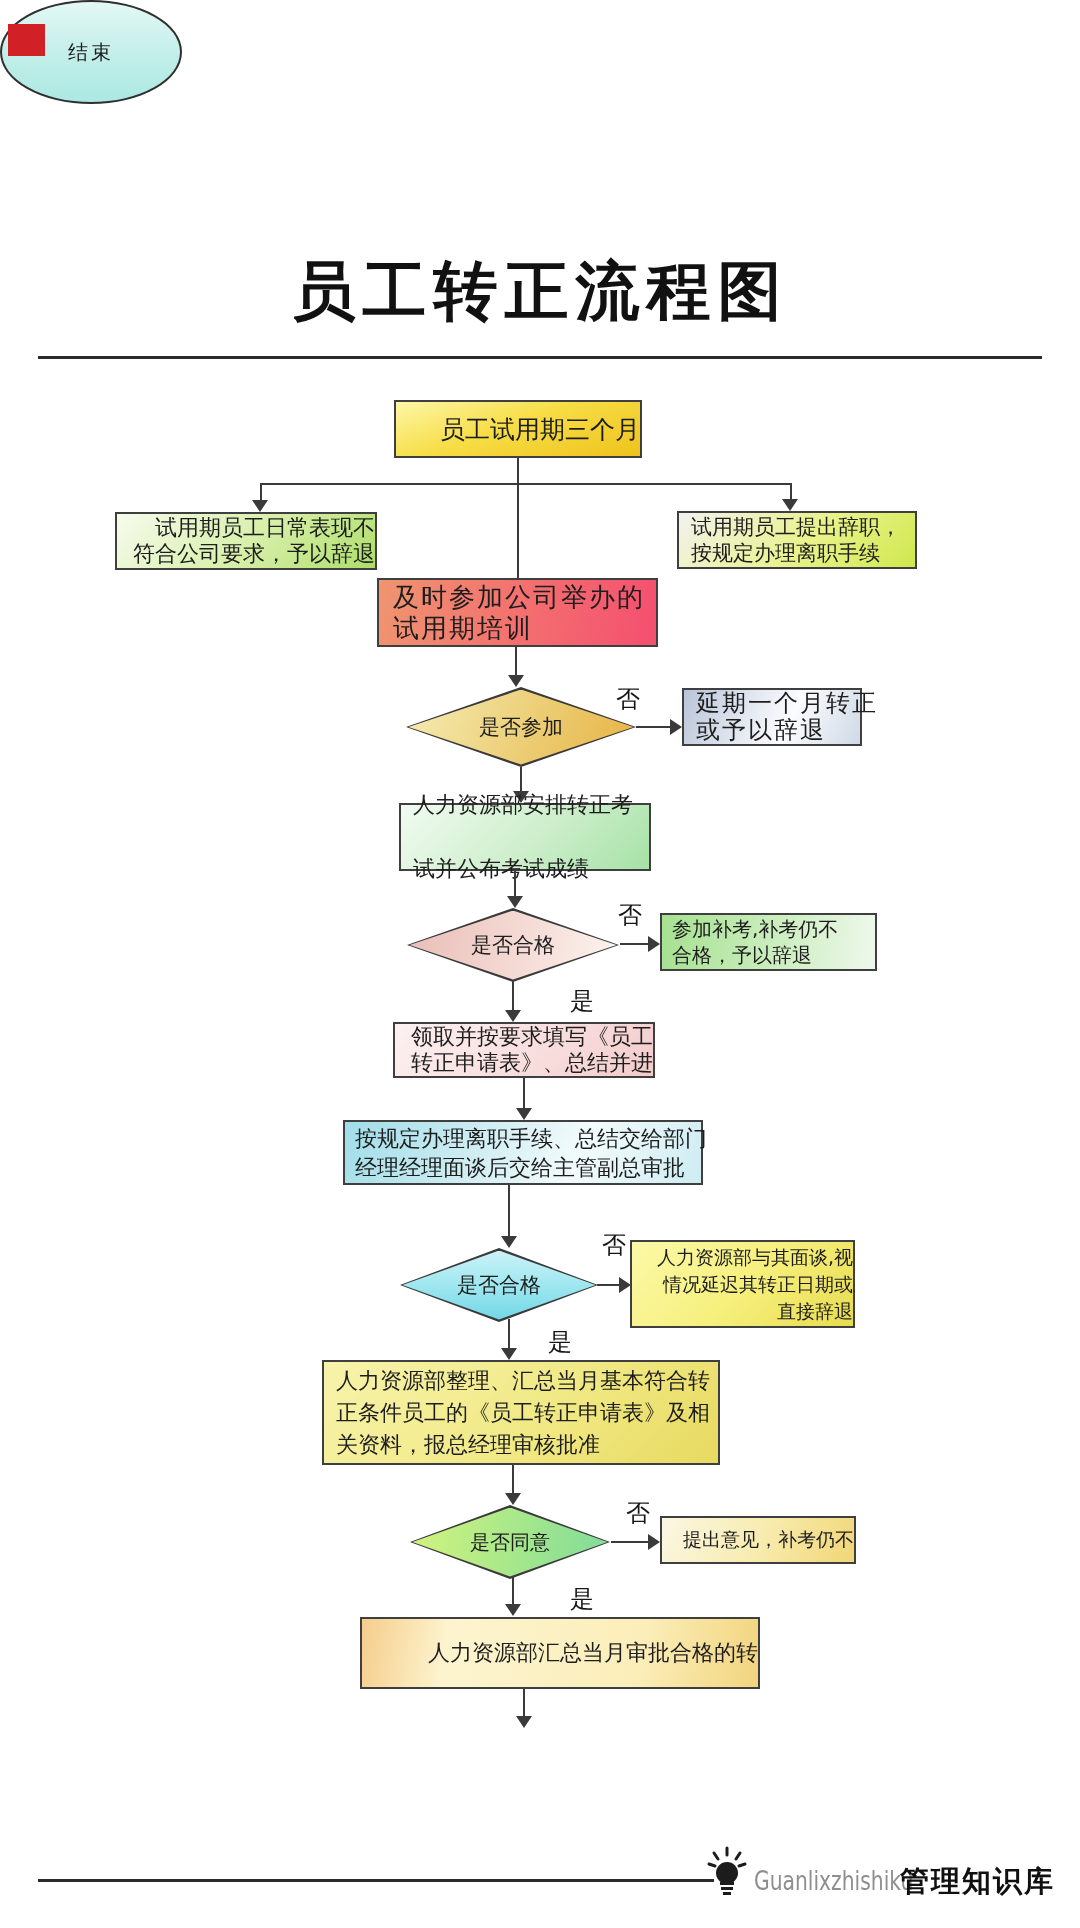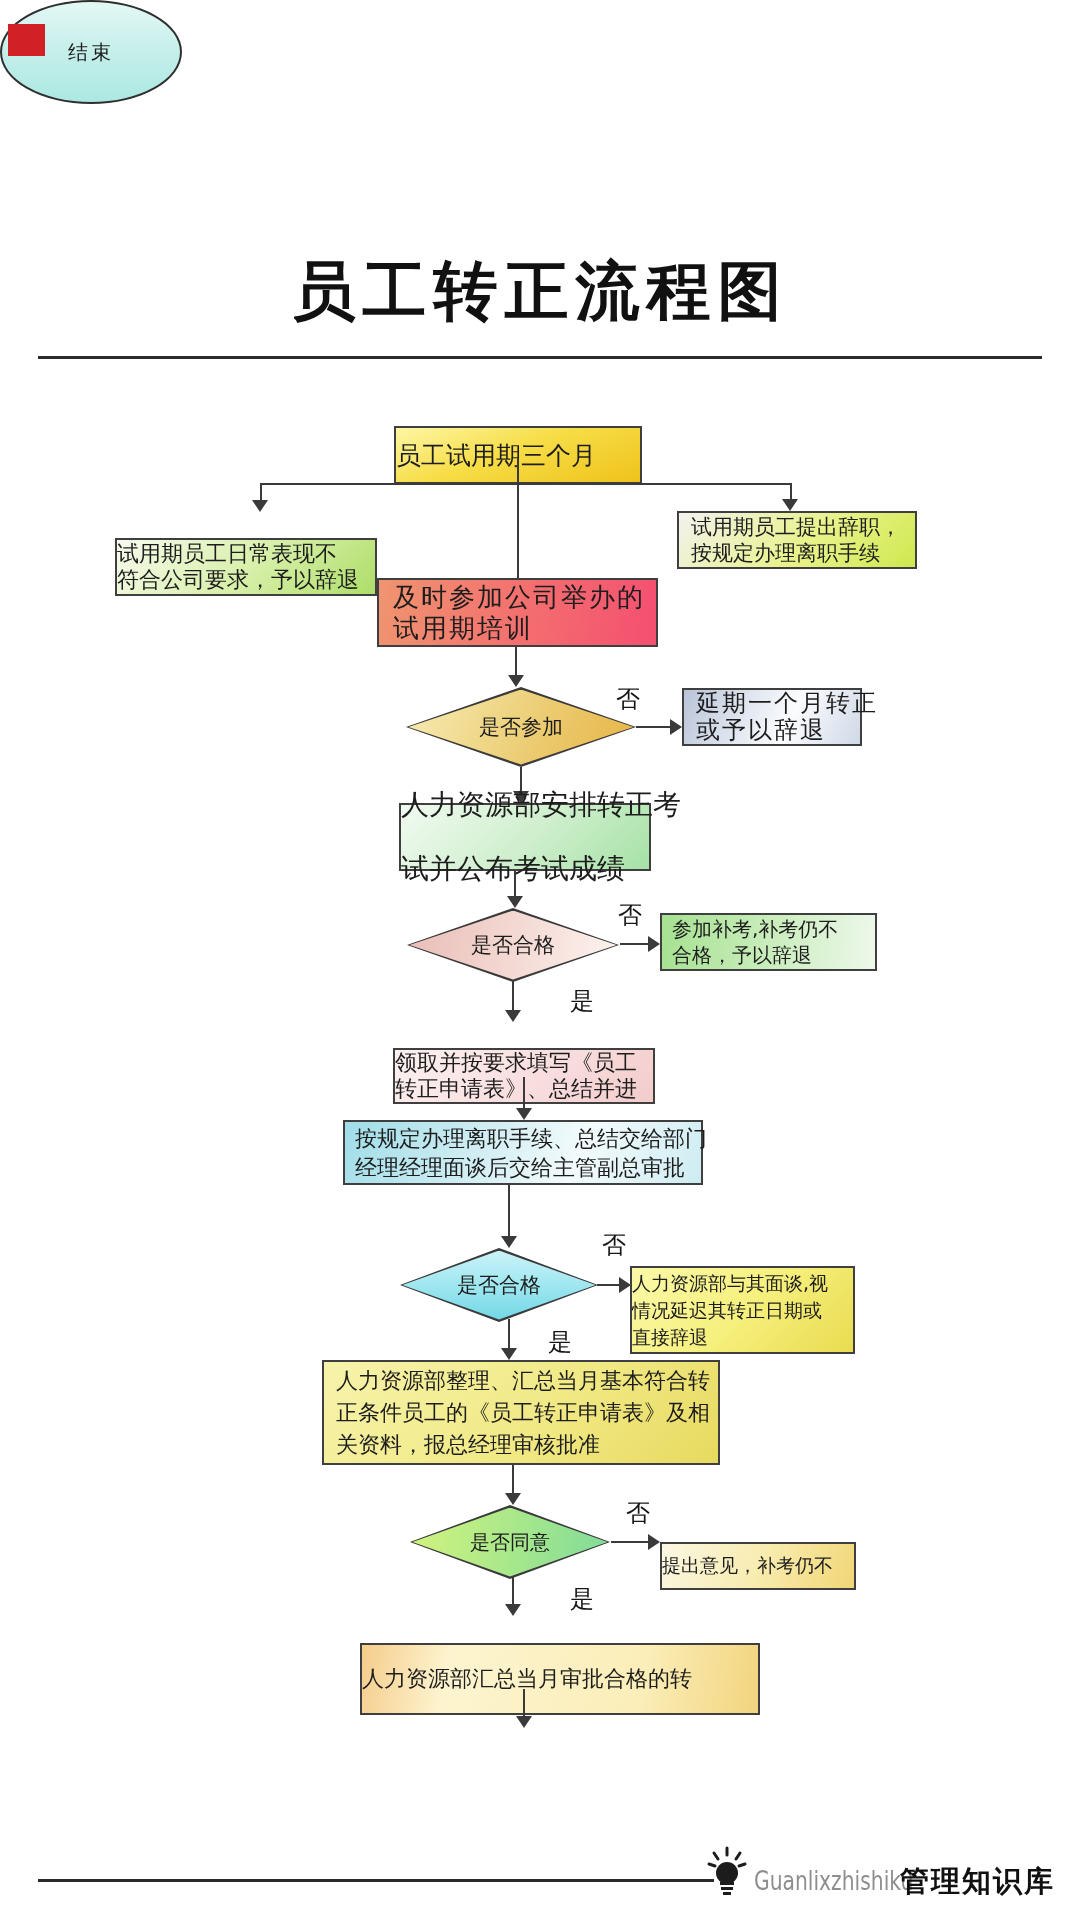--- a/index.html
+++ b/index.html
@@ -7,21 +7,21 @@
           font-family:"DejaVu Sans","Liberation Sans",sans-serif;}
   .page-title{position:absolute;left:0;top:248px;width:1080px;text-align:center;
     font-family:"Liberation Serif","DejaVu Serif",serif;font-weight:bold;
     font-size:64px;letter-spacing:7px;color:#111;}
   .rule{position:absolute;background:#2b2b2b;height:3px;}
   .marker{position:absolute;left:8px;top:24px;width:37px;height:32px;background:#d22027;}
 
   .box{position:absolute;border:2px solid #3f3f3f;box-sizing:border-box;display:flex;
        flex-direction:column;justify-content:center;color:#1d1d1d;}
   .box .ln{display:block;white-space:nowrap;}
-  .ctr{align-items:flex-start;text-align:center;margin-top:26px;}
+  .ctr{align-items:flex-end;text-align:center;}
 
   .dm{position:absolute;clip-path:polygon(50% 0,100% 50%,50% 100%,0 50%);background:#3a3a3a;}
   .dmi{position:absolute;inset:2.5px;clip-path:polygon(50% 0,100% 50%,50% 100%,0 50%);
        display:flex;align-items:center;justify-content:center;color:#1d1d1d;}
 
   .vl{position:absolute;width:2px;background:#3a3a3a;}
   .hl{position:absolute;height:2px;background:#3a3a3a;}
   .ad{position:absolute;width:0;height:0;border-left:8px solid transparent;
       border-right:8px solid transparent;border-top:12px solid #3a3a3a;}
   .ar{position:absolute;width:0;height:0;border-top:8px solid transparent;
@@ -36,21 +36,21 @@
   #n-resign{left:677px;top:511px;width:240px;height:58px;font-size:21px;line-height:26px;padding-left:12px;
     background:linear-gradient(135deg,#f2f2ef 0%,#e9f28a 55%,#cfe84e 100%);}
   #n-training{left:377px;top:578px;width:281px;height:69px;font-size:26px;line-height:31px;
     letter-spacing:2px;padding-left:14px;
     background:linear-gradient(100deg,#ef9570 0%,#f3746f 45%,#f44f70 100%);}
   #d-attend{left:406px;top:687px;width:230px;height:80px;}
   #d-attend .dmi{background:linear-gradient(115deg,#f6ecb4 0%,#eccd74 55%,#e7b344 100%);font-size:21px;}
   #n-postpone{left:682px;top:688px;width:180px;height:58px;font-size:24px;line-height:27px;
     letter-spacing:2px;padding-left:12px;
     background:linear-gradient(115deg,#b9c4d8 0%,#e6ebf3 40%,#fbfcfe 60%,#cfd9e6 100%);}
-  #n-exam{left:399px;top:803px;width:252px;height:68px;font-size:28px;line-height:30px;
+  #n-exam{left:399px;top:803px;width:252px;height:68px;font-size:22px;line-height:30px;padding-left:12px;
     background:linear-gradient(135deg,#f1fbf1 0%,#cdeecb 55%,#a6e2a6 100%);gap:34px;}
   #d-pass1{left:407px;top:908px;width:212px;height:74px;}
   #d-pass1 .dmi{background:linear-gradient(100deg,#e9bdb7 0%,#f3d6d0 45%,#fdf3ef 100%);font-size:21px;}
   #n-makeup{left:660px;top:913px;width:217px;height:58px;font-size:20px;line-height:26px;padding-left:10px;
     background:linear-gradient(95deg,#a6e191 0%,#cdeec0 55%,#eef8ec 100%);}
   #n-applyform{left:393px;top:1022px;width:262px;height:56px;font-size:22px;line-height:26px;
     background:linear-gradient(135deg,#fdf1f1 0%,#f8dcdc 60%,#f3cbcb 100%);}
   #n-submit{left:343px;top:1120px;width:360px;height:65px;font-size:22px;line-height:29px;padding-left:10px;
     background:linear-gradient(115deg,#9fdde8 0%,#cdecf2 35%,#f3fbfc 65%,#cdecf2 100%);}
   #d-pass2{left:400px;top:1248px;width:198px;height:74px;}

